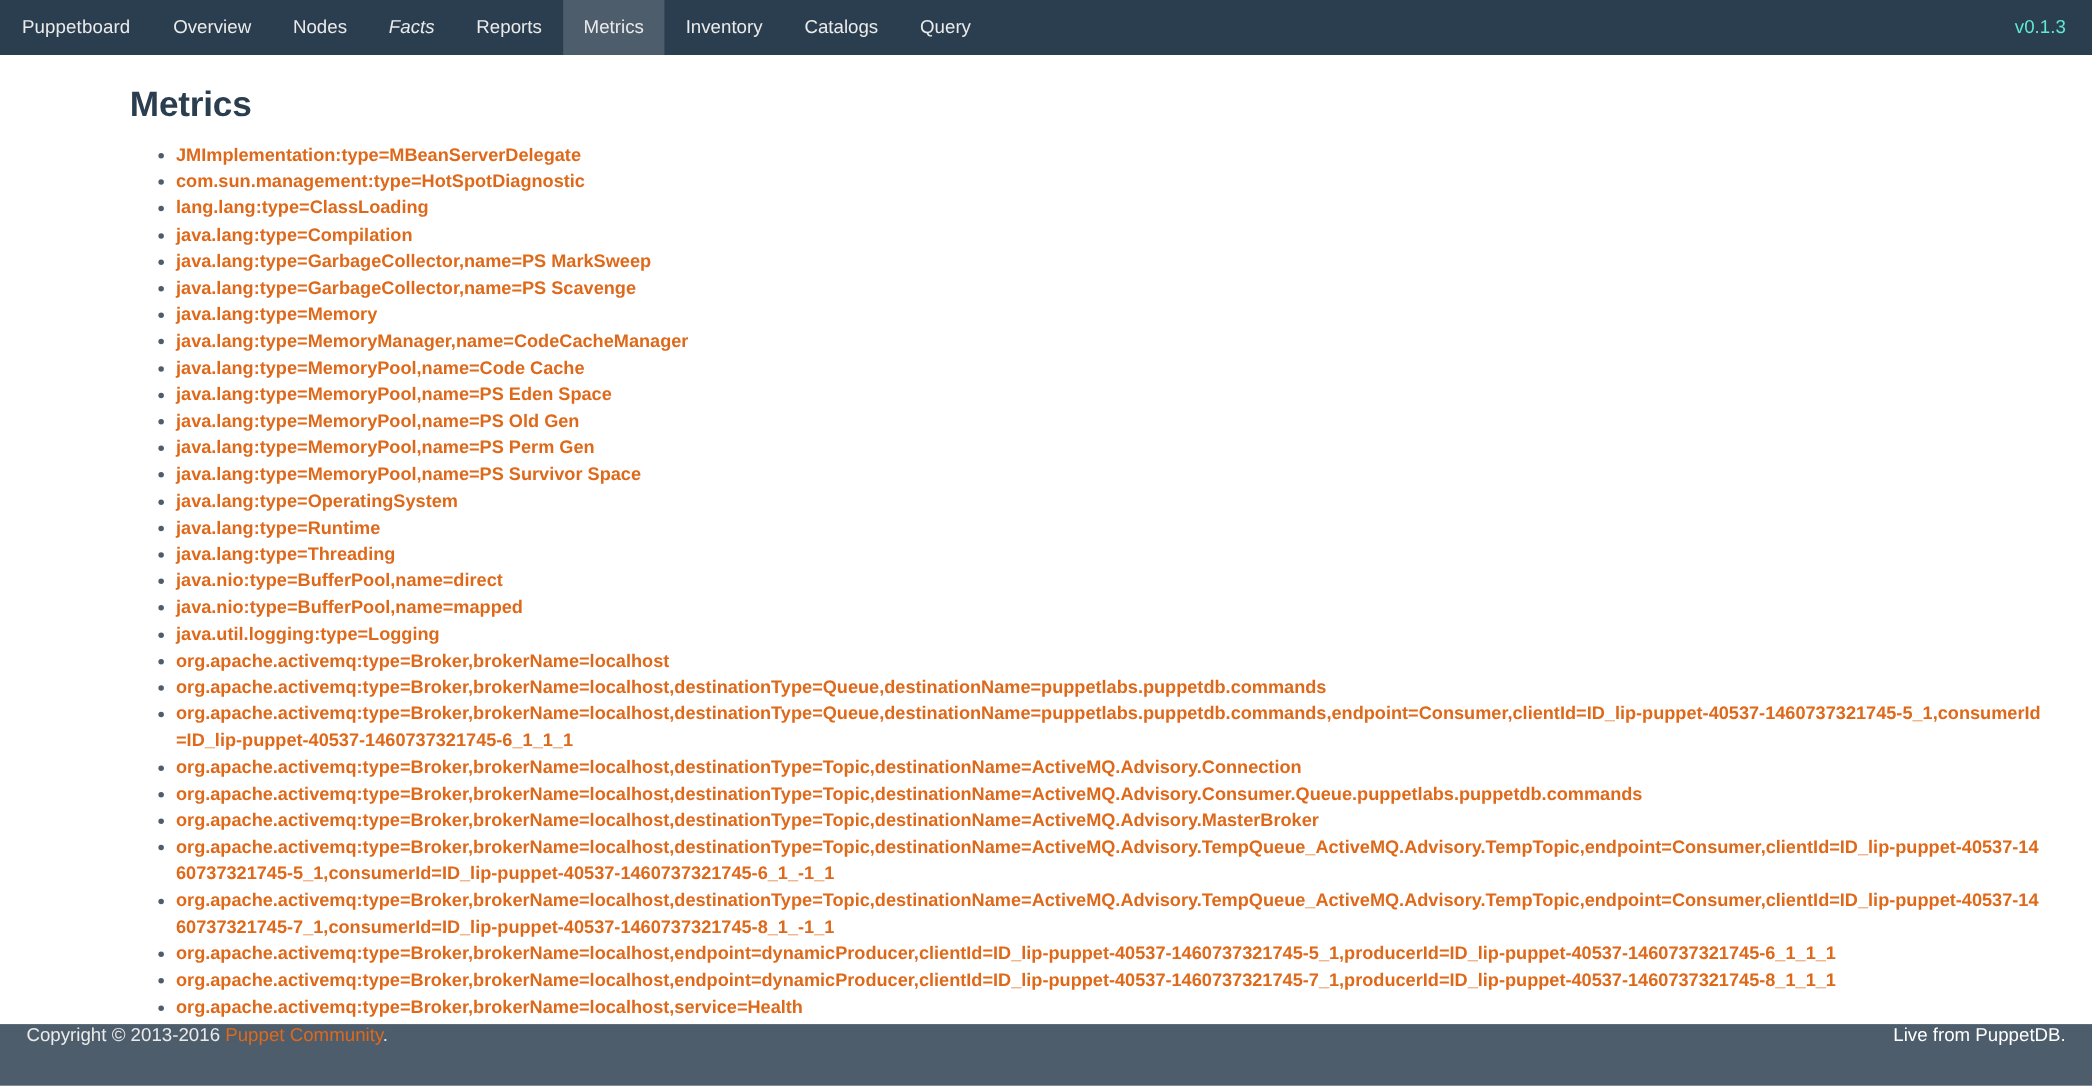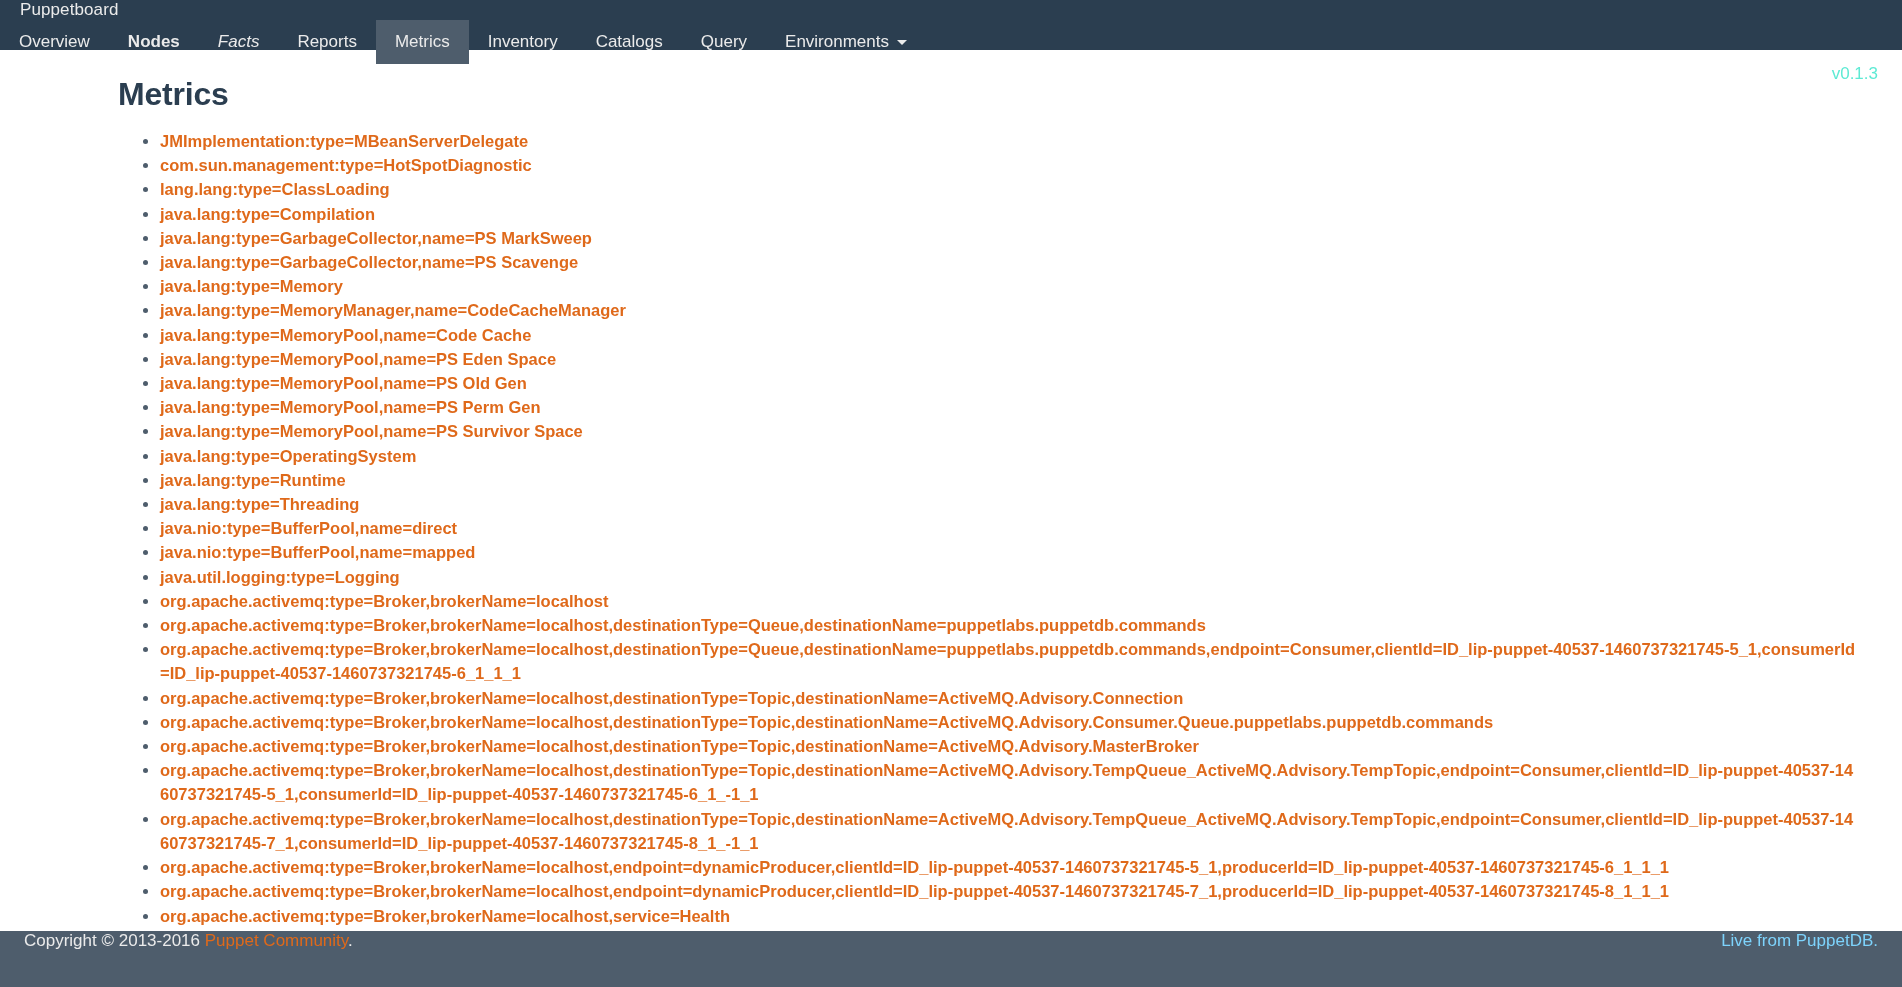--- a/index.html
+++ b/index.html
@@ -14,21 +14,20 @@
   }
 
   
   .navbar {
     height: 50px;
     background: #2b3e50;
     display: flex;
     align-items: stretch;
     width: 100%;
     position: relative;
-    flex-direction: column;
   }
   .brand {
     display: flex;
     align-items: center;
     padding: 0 20px;
     color: #ebebeb;
     font-size: 17px;
     letter-spacing: 0.1px;
     text-decoration: none;
     white-space: nowrap;
@@ -118,35 +117,35 @@
     padding: 0 24px;
     color: #ebebeb;
     font-size: 17px;
   }
   .footer a {
     color: #df691a;
     text-decoration: none;
   }
   .footer .right {
     margin-left: auto;
-    color: #7dd3fc;
+    color: #ffffff;
   }
 </style>
 </head>
 <body>
 
 <div class="navbar">
   <a class="brand" href="#">Puppetboard</a>
   <ul class="nav-items" id="nav-items">
       <li style="display: flex;">
         <a class="nav-item" href="#">
           <span>Overview</span>
         </a>
       </li>
-      <li style="display: flex; font-weight: bold;">
+      <li style="display: flex;">
         <a class="nav-item" href="#">
           <span>Nodes</span>
         </a>
       </li>
       <li style="display: flex; font-style: italic;">
         <a class="nav-item" href="#">
           <span>Facts</span>
         </a>
       </li>
       <li style="display: flex;">
@@ -165,26 +164,20 @@
         </a>
       </li>
       <li style="display: flex;">
         <a class="nav-item" href="#">
           <span>Catalogs</span>
         </a>
       </li>
       <li style="display: flex;">
         <a class="nav-item" href="#">
           <span>Query</span>
-        </a>
-      </li>
-      <li style="display: flex;">
-        <a class="nav-item" href="#">
-          <span>Environments</span>
-          <span class="caret"></span>
         </a>
       </li>
     </ul>
   <div class="nav-right">v0.1.3</div>
 </div>
 
 <div class="content">
   <div class="container">
     <h1 class="page-title">Metrics</h1>
     <ul class="metrics-list" id="metrics-list">

